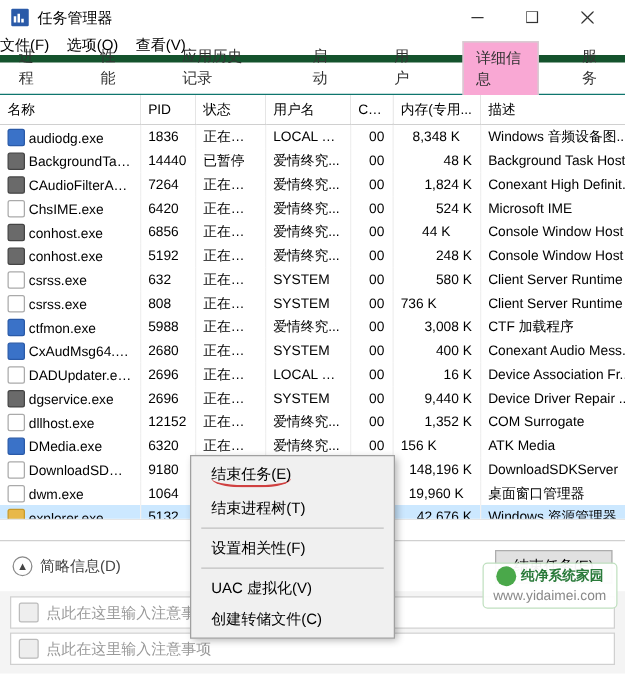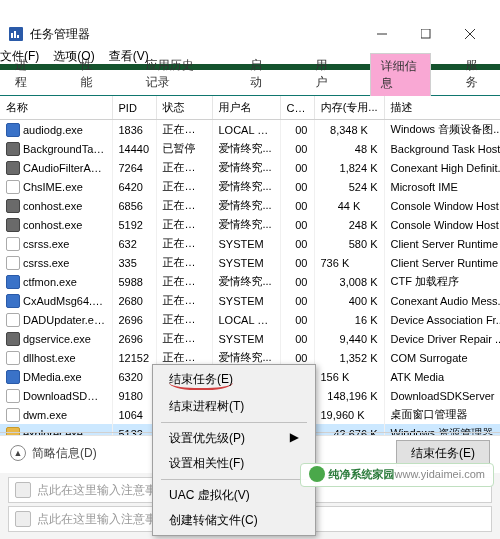--- a/index.html
+++ b/index.html
@@ -1,17 +1,17 @@
 <!DOCTYPE html>
 <html><head>
 <meta charset="utf-8">
 <style>
 * { box-sizing: border-box; margin: 0; padding: 0; }
 body { font-family: "Microsoft YaHei", "Segoe UI", sans-serif; font-size: 12px; background: #fff; width: 500px; height: 539px; overflow: hidden; position: relative; }
-.titlebar { display: flex; align-items: center; height: 28px; padding: 4px 8px; background: #fff; margin-top: 20px; }
+.titlebar { display: flex; align-items: center; height: 28px; padding: 4px 8px; background: #fff; }
 .titlebar .icon { width: 16px; height: 16px; margin-right: 6px; }
 .title { flex: 1; font-size: 12px; }
 .winbtns { display: flex; }
 .winbtn { width: 44px; height: 28px; display: flex; align-items: center; justify-content: center; color: #333; }
 .menubar { display: flex; height: 22px; padding: 0 0; border-bottom: 6px solid #14532d; font-size: 12px; }
 .menubar span { margin-right: 14px; }
 .tabs { display: flex; height: 26px; align-items: flex-end; padding: 0 4px; border-bottom: 1px solid #0f766e; font-size: 12px; gap: 24px; }
 .tab { padding: 4px 10px; border: 1px solid transparent; border-bottom: none; margin-right: 0px; color: #333; }
 .tab.active { border-color: #d0d0d0; background: #f9a8d4; position: relative; top: 1px; }
 .table-wrap { height: 340px; overflow: hidden; border-bottom: 1px solid #e5e5e5; position: relative; }
@@ -34,21 +34,21 @@
 .ctx .item { padding: 4px 14px; white-space: nowrap; }
 .ctx .sep { height: 1px; background: #c0c0c0; margin: 3px 6px; }
 .footer { position: absolute; bottom: 0; left: 0; right: 0; border-top: 1px solid #d0d0d0; }
 .footer-inner { display: flex; align-items: center; padding: 6px 10px; height: 40px; justify-content: space-between; }
 .lesslink { display: flex; align-items: center; color: #444; }
 .lesslink .chev { width: 16px; height: 16px; border: 1px solid #888; border-radius: 50%; display: flex; align-items: center; justify-content: center; margin-right: 6px; font-size: 9px; }
 .btn { padding: 4px 14px; border: 1px solid #adadad; background: #e1e1e1; font-size: 12px; }
 .search-rows { padding: 4px 8px; background: #f4f4f4; }
 .search-row { display: flex; align-items: center; height: 26px; margin-bottom: 3px; background: #fff; border: 1px solid #d0d0d0; padding: 0 6px; color: #999; }
 .search-row .sicon { width: 16px; height: 16px; margin-right: 6px; border: 1px solid #bbb; border-radius: 2px; background: #eee; }
-.watermark { position: absolute; right: 6px; bottom: 52px; background: rgba(255,255,255,0.95); padding: 2px 8px; font-size: 11px; color: #2a7a3a; border: 1px solid #c0e0c0; border-radius: 4px; z-index: 20; display: flex; flex-direction: row; align-items: center; line-height: 1.2; }
+.watermark { position: absolute; right: 6px; bottom: 52px; background: rgba(255,255,255,0.95); padding: 2px 8px; font-size: 11px; color: #2a7a3a; border: 1px solid #c0e0c0; border-radius: 4px; z-index: 20; display: flex; flex-direction: column; align-items: center; line-height: 1.2; }
 .watermark .logo-dot { width: 16px; height: 16px; border-radius: 50%; background: #4aa84a; margin-bottom: 2px; }
 .underline-red { display: inline-block; border-bottom: 2px solid #d04040; border-radius: 0 0 40% 40%; }
 </style>
 </head>
 <body>
 
 <div class="titlebar">
   <svg class="icon" viewBox="0 0 16 16">
       <rect x="1" y="1" width="14" height="14" fill="#2a5aa8" rx="1"></rect>
       <rect x="3" y="7" width="2" height="5" fill="#fff"></rect>
@@ -173,21 +173,21 @@
           <td><span class="row-icon w"></span>csrss.exe</td>
           <td>632</td>
           <td>正在运行</td>
           <td>SYSTEM</td>
           <td style="text-align:right">00</td>
           <td style="text-align:right">580 K</td>
           <td>Client Server Runtime ...</td>
         </tr>
         <tr>
           <td><span class="row-icon w"></span>csrss.exe</td>
-          <td>335</td>
+          <td>808</td>
           <td>正在运行</td>
           <td>SYSTEM</td>
           <td style="text-align:right">00</td>
           <td style="text-align:left">736 K</td>
           <td>Client Server Runtime ...</td>
         </tr>
         <tr>
           <td><span class="row-icon b"></span>ctfmon.exe</td>
           <td>5988</td>
           <td>正在运行</td>
@@ -249,41 +249,40 @@
           <td style="text-align:right">07</td>
           <td style="text-align:right">148,196 K</td>
           <td>DownloadSDKServer</td>
         </tr>
         <tr>
           <td><span class="row-icon w"></span>dwm.exe</td>
           <td>1064</td>
           <td>正在运行</td>
           <td>DWM-1</td>
           <td style="text-align:right">03</td>
-          <td style="text-align:left">19,960 K</td>
+          <td style="text-align:center">19,960 K</td>
           <td>桌面窗口管理器</td>
         </tr>
         <tr class="selected">
           <td><span class="row-icon y"></span>explorer.exe</td>
           <td>5132</td>
           <td>正在运行</td>
           <td></td>
           <td style="text-align:right">01</td>
           <td style="text-align:right">42,676 K</td>
           <td>Windows 资源管理器</td>
         </tr>
       </tbody>
   </table>
 </div>
 
 <div class="ctx">
   <div class="item"><span class="underline-red">结束任务(E)</span></div>
   <div class="item">结束进程树(T)</div>
   <div class="sep"></div>
-  <div class="item"><span>设置优先级(P)</span><span style="float:right">▶</span></div>
   <div class="item">设置相关性(F)</div>
   <div class="sep"></div>
   <div class="item">UAC 虚拟化(V)</div>
   <div class="item">创建转储文件(C)</div>
 
 </div>
 
 <div class="footer">
   <div class="footer-inner">
     <div class="lesslink">

